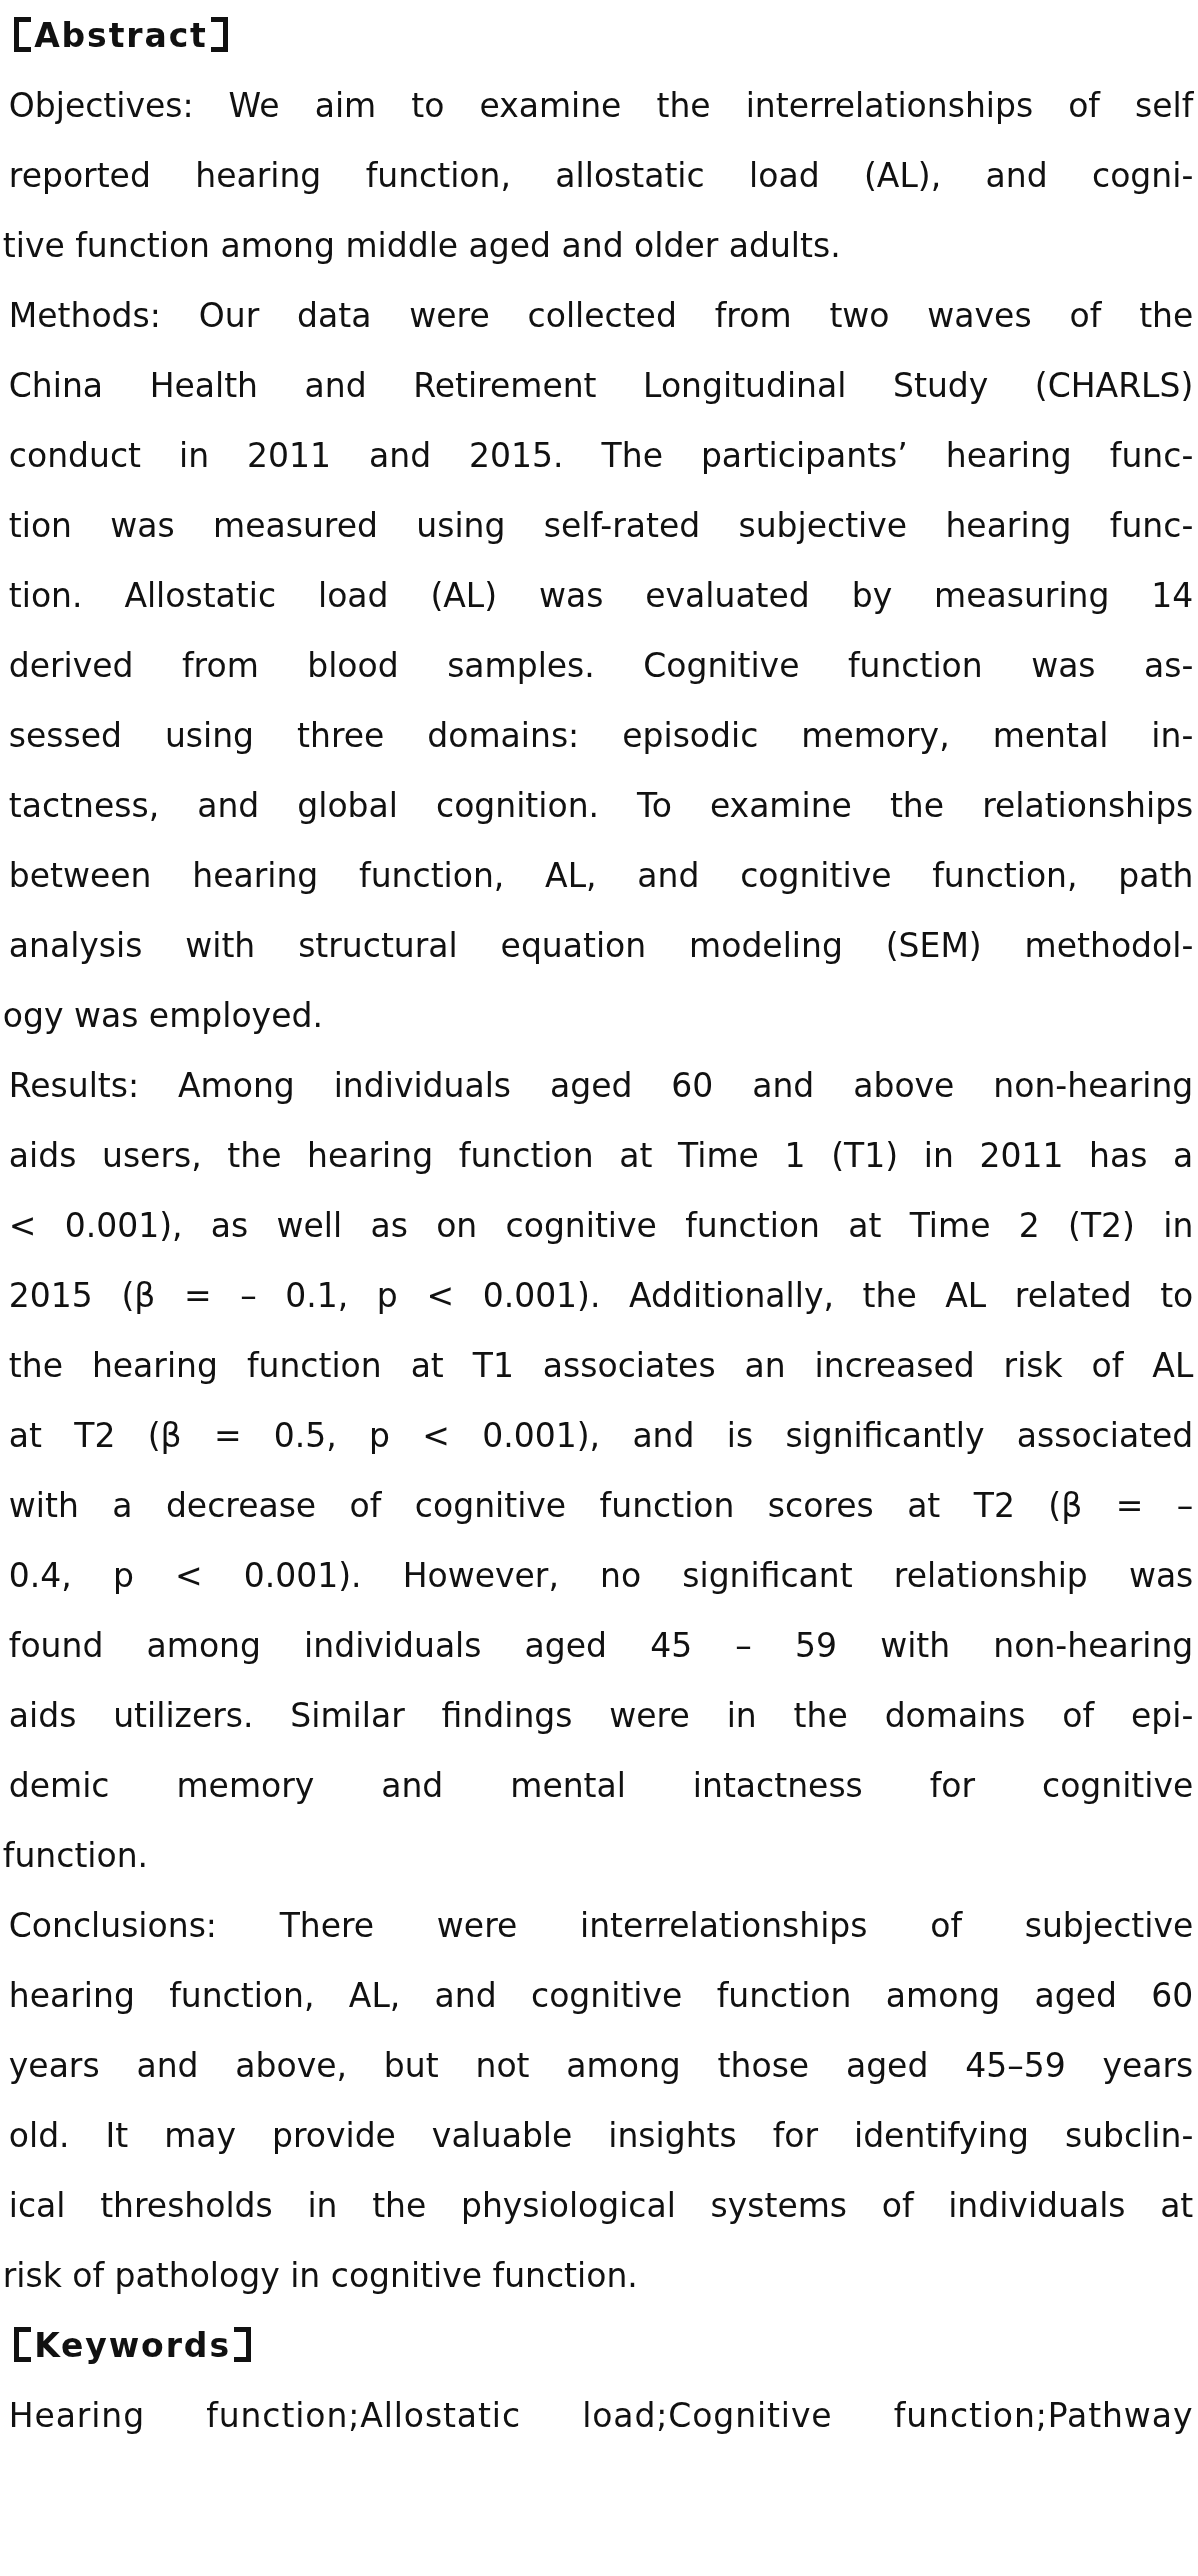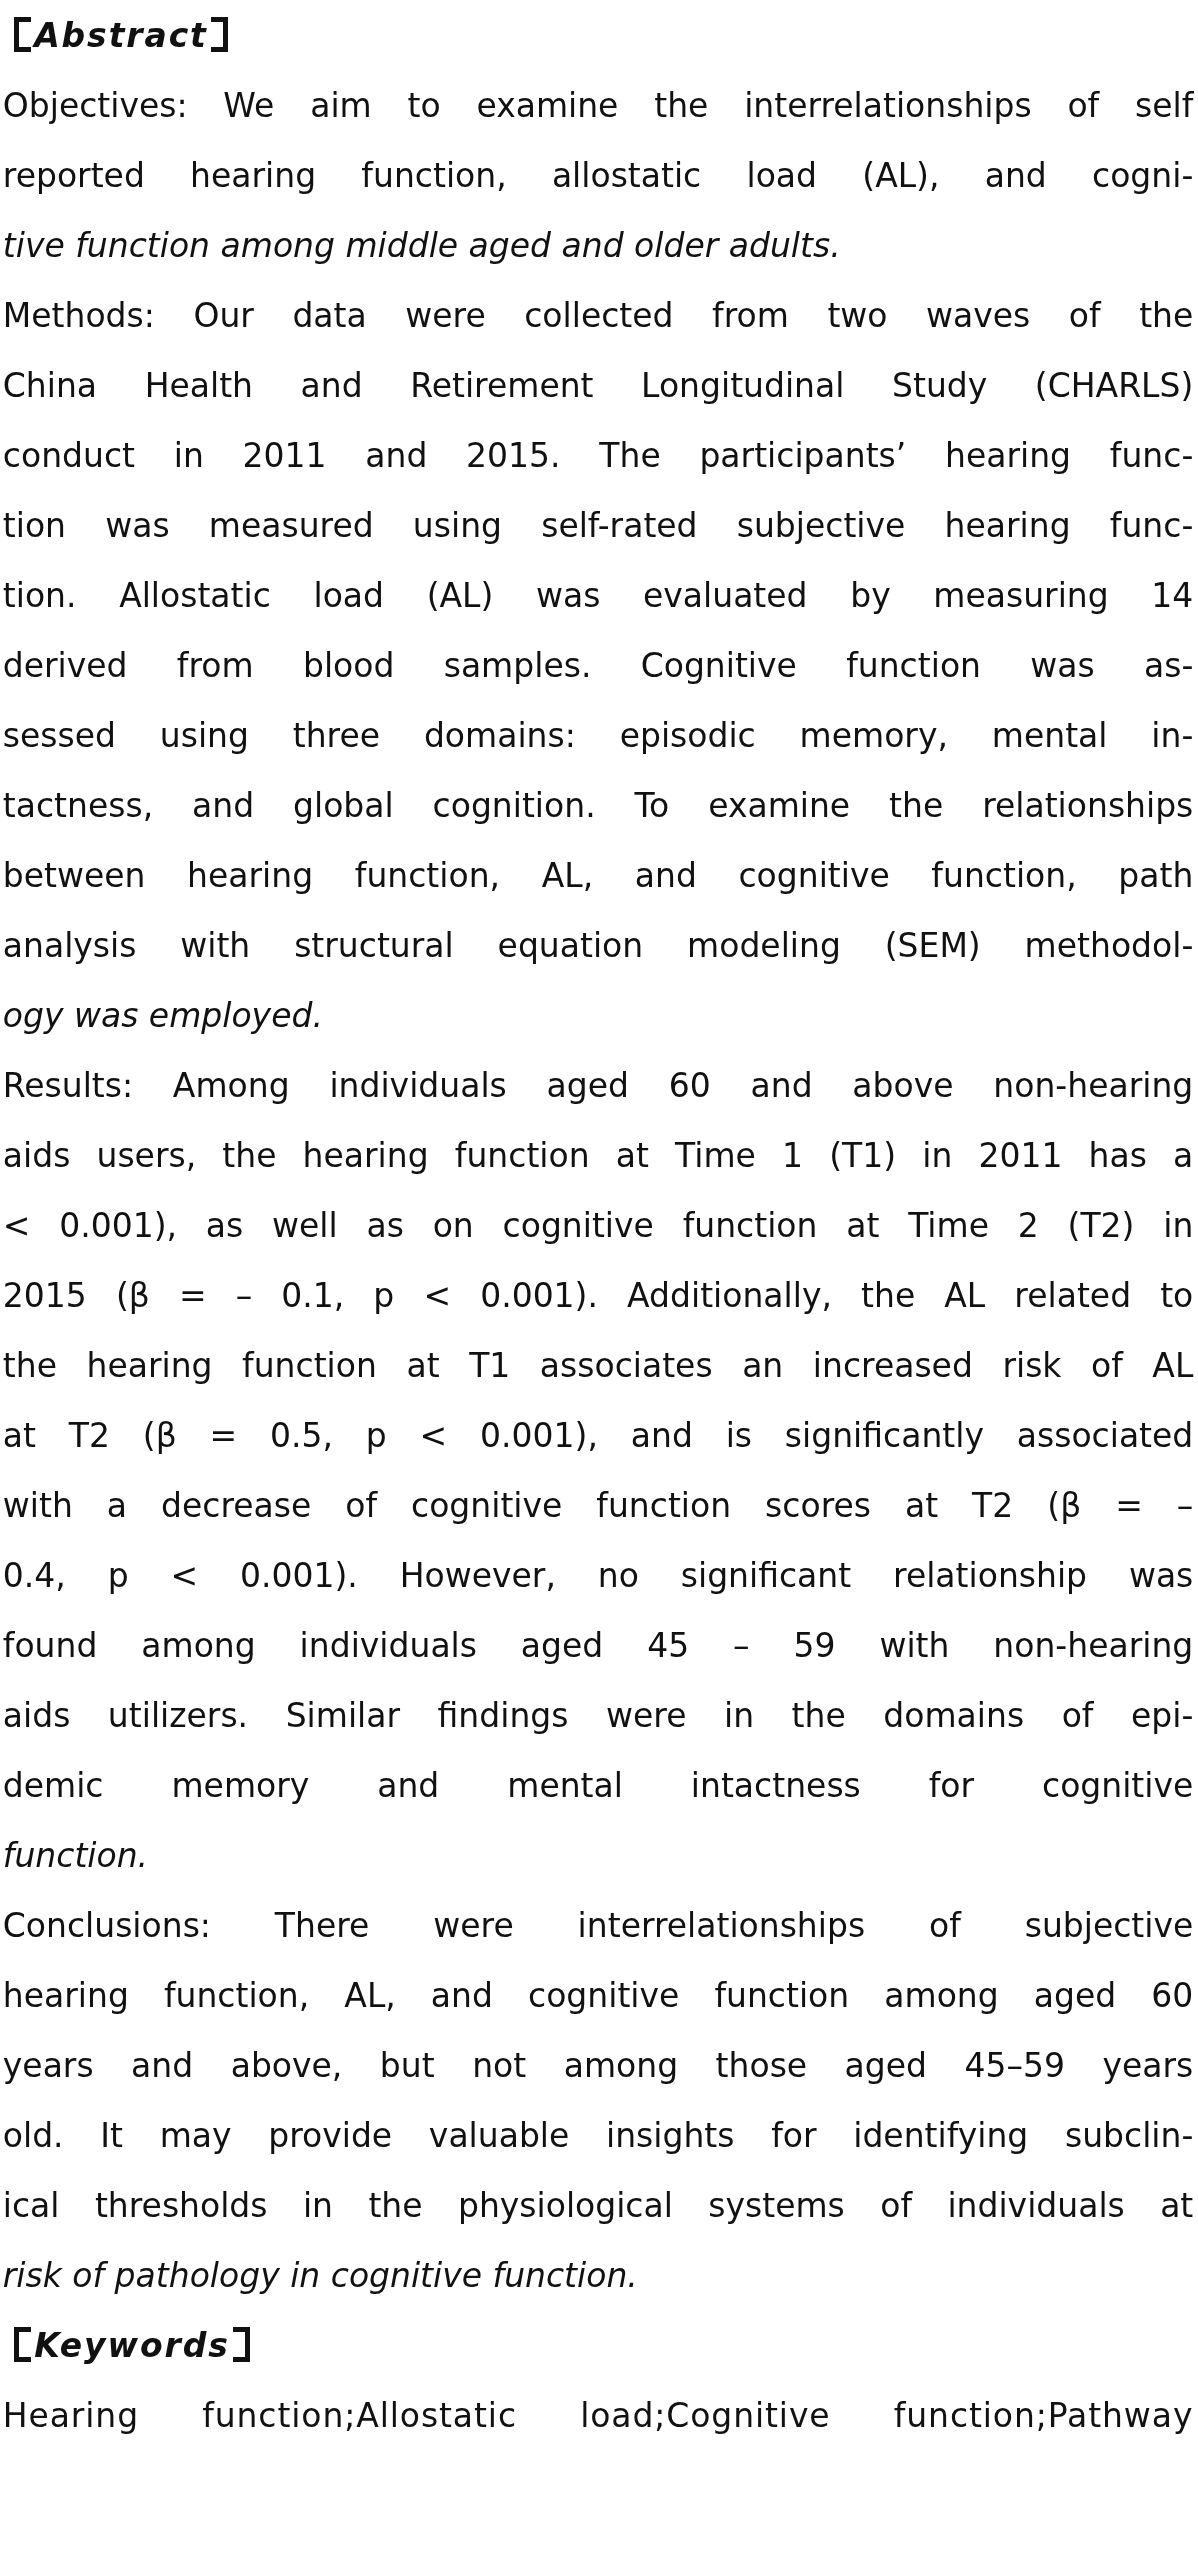--- a/index.html
+++ b/index.html
@@ -22,25 +22,25 @@
   }
   .line {
     height: 70px;
     line-height: 70px;
     white-space: normal;
   }
   .line.justify {
     text-align: justify;
     text-justify: inter-word;
     text-align-last: justify;
+    margin-left: 6px;
     -moz-text-align-last: justify;
   }
   .line.left {
     text-align: left;
-    font-style: italic;
   }
   .line.heading {
     font-weight: 700;
   }
   .hd-label {
     letter-spacing: 1.9px;
   }
   .line.kw {
     letter-spacing: 0.9px;
   }

